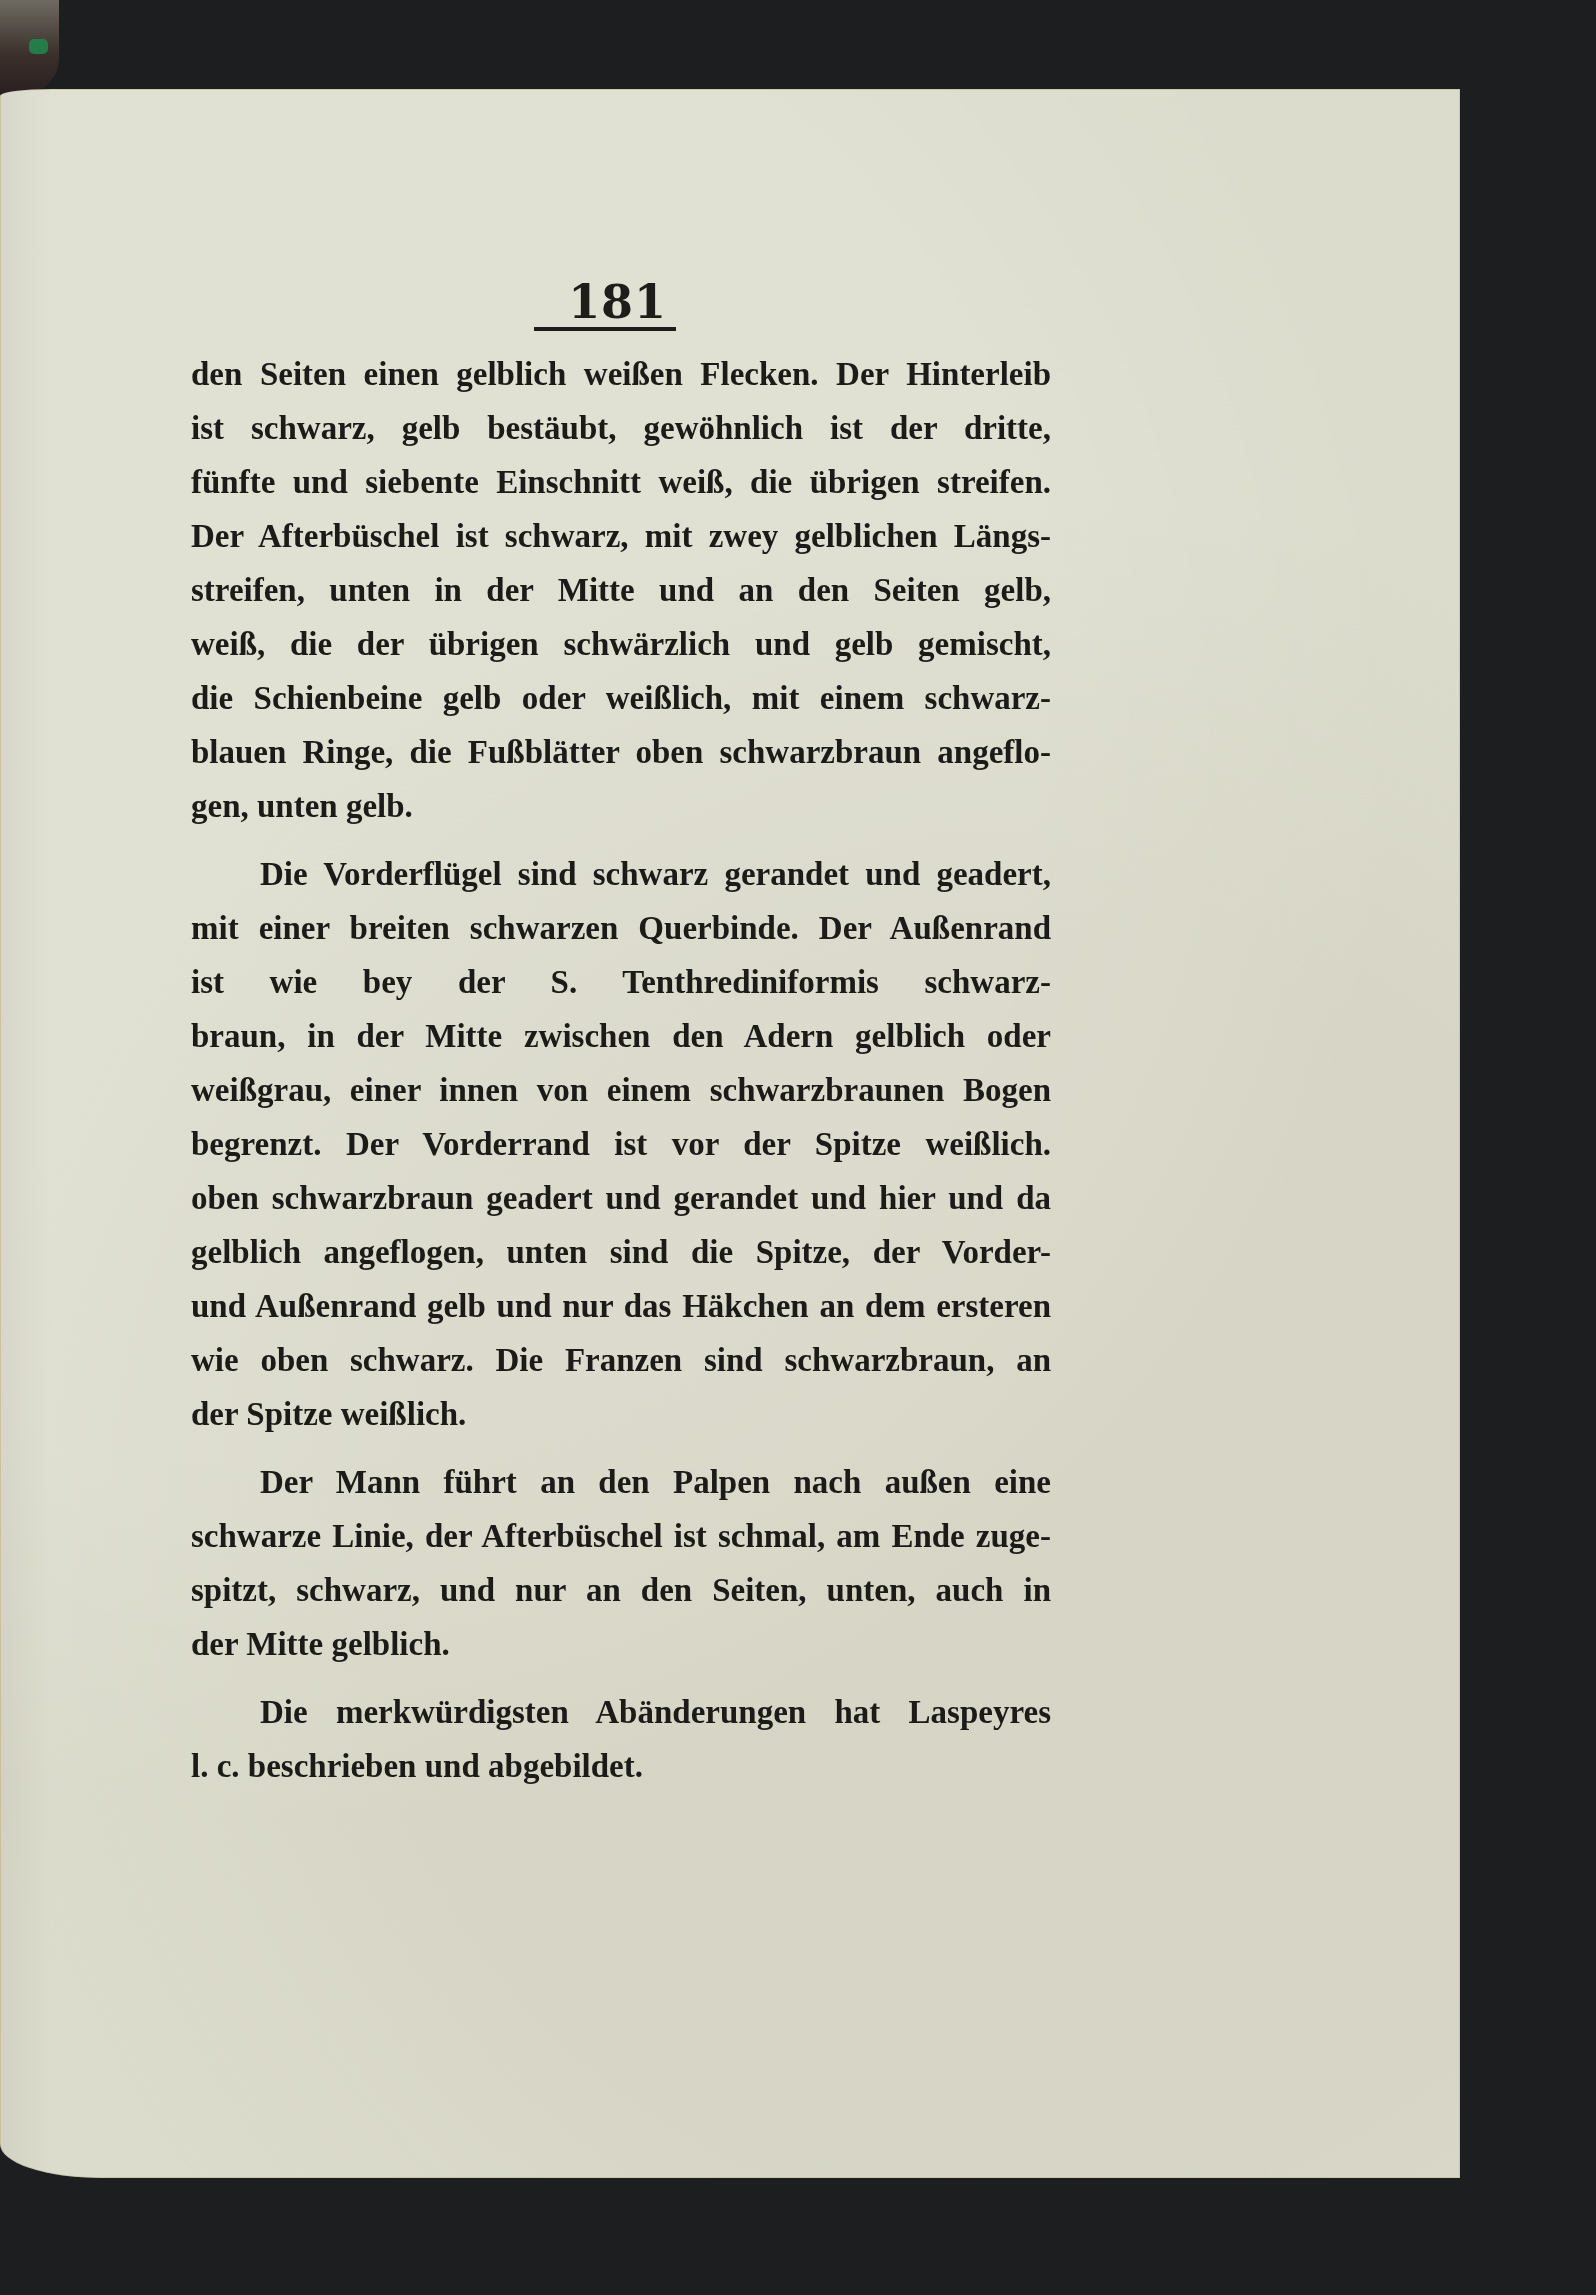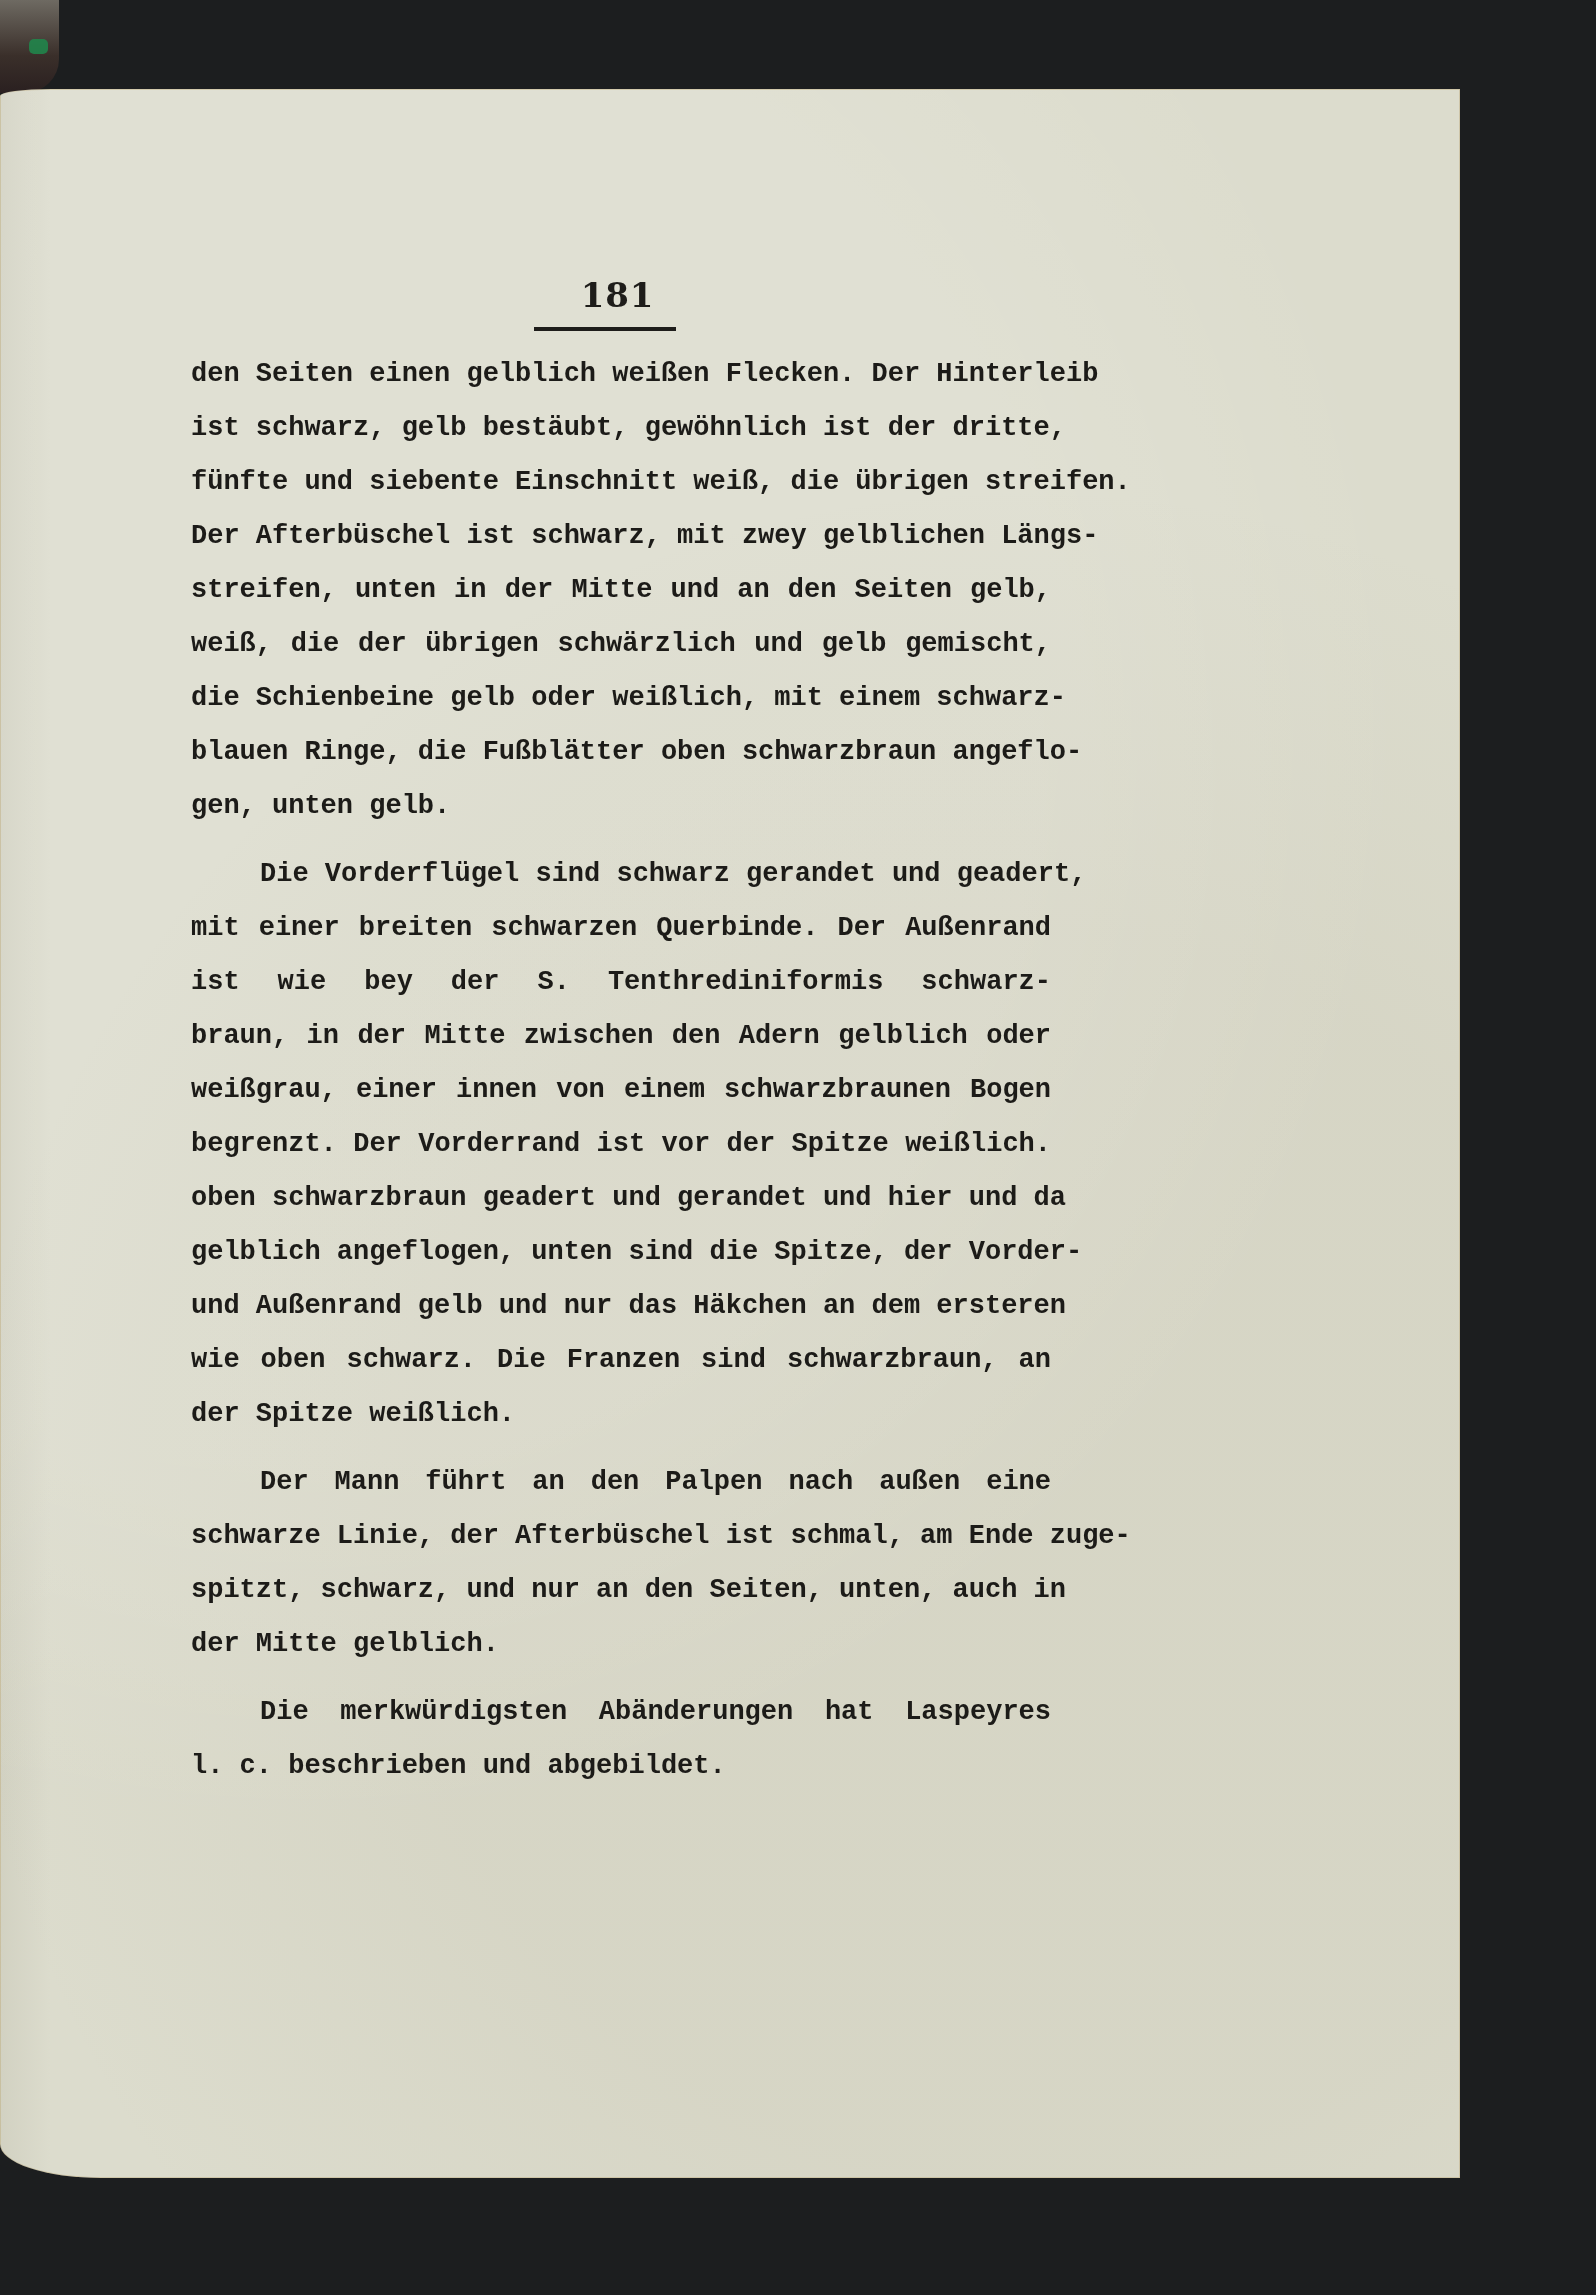--- a/index.html
+++ b/index.html
@@ -52,42 +52,42 @@
     .page-header {
       position: absolute;
       left: 537px;
       top: 186px;
       width: 161px;
       text-align: center;
     }
     .page-number {
       font-family: "DejaVu Serif", serif;
       font-weight: bold;
-      font-size: 34px;
+      font-size: 46px;
       color: #1e1d1a;
       letter-spacing: 0.8px;
       display: inline-block;
     }
     .rule {
       position: absolute;
       left: 338px;
       top: 324px;
       width: 68px;
       height: 4.2px;
       background: #1e1d1a;
     }
     .text-body {
       position: absolute;
       left: 191px;
       top: 353px;
       width: 860px;
       color: #1c1b18;
-      font-family: Liberation Mono, monospace;
+      font-family: Liberation Serif, serif;
       font-weight: bold;
-      font-size: 27px;
+      font-size: 33px;
       line-height: 54px;
     }
     .paragraph {
       margin: 0;
       text-align: justify;
       text-align-last: left;
     }
     .paragraph + .paragraph {
       margin-top: 14px;
     }

